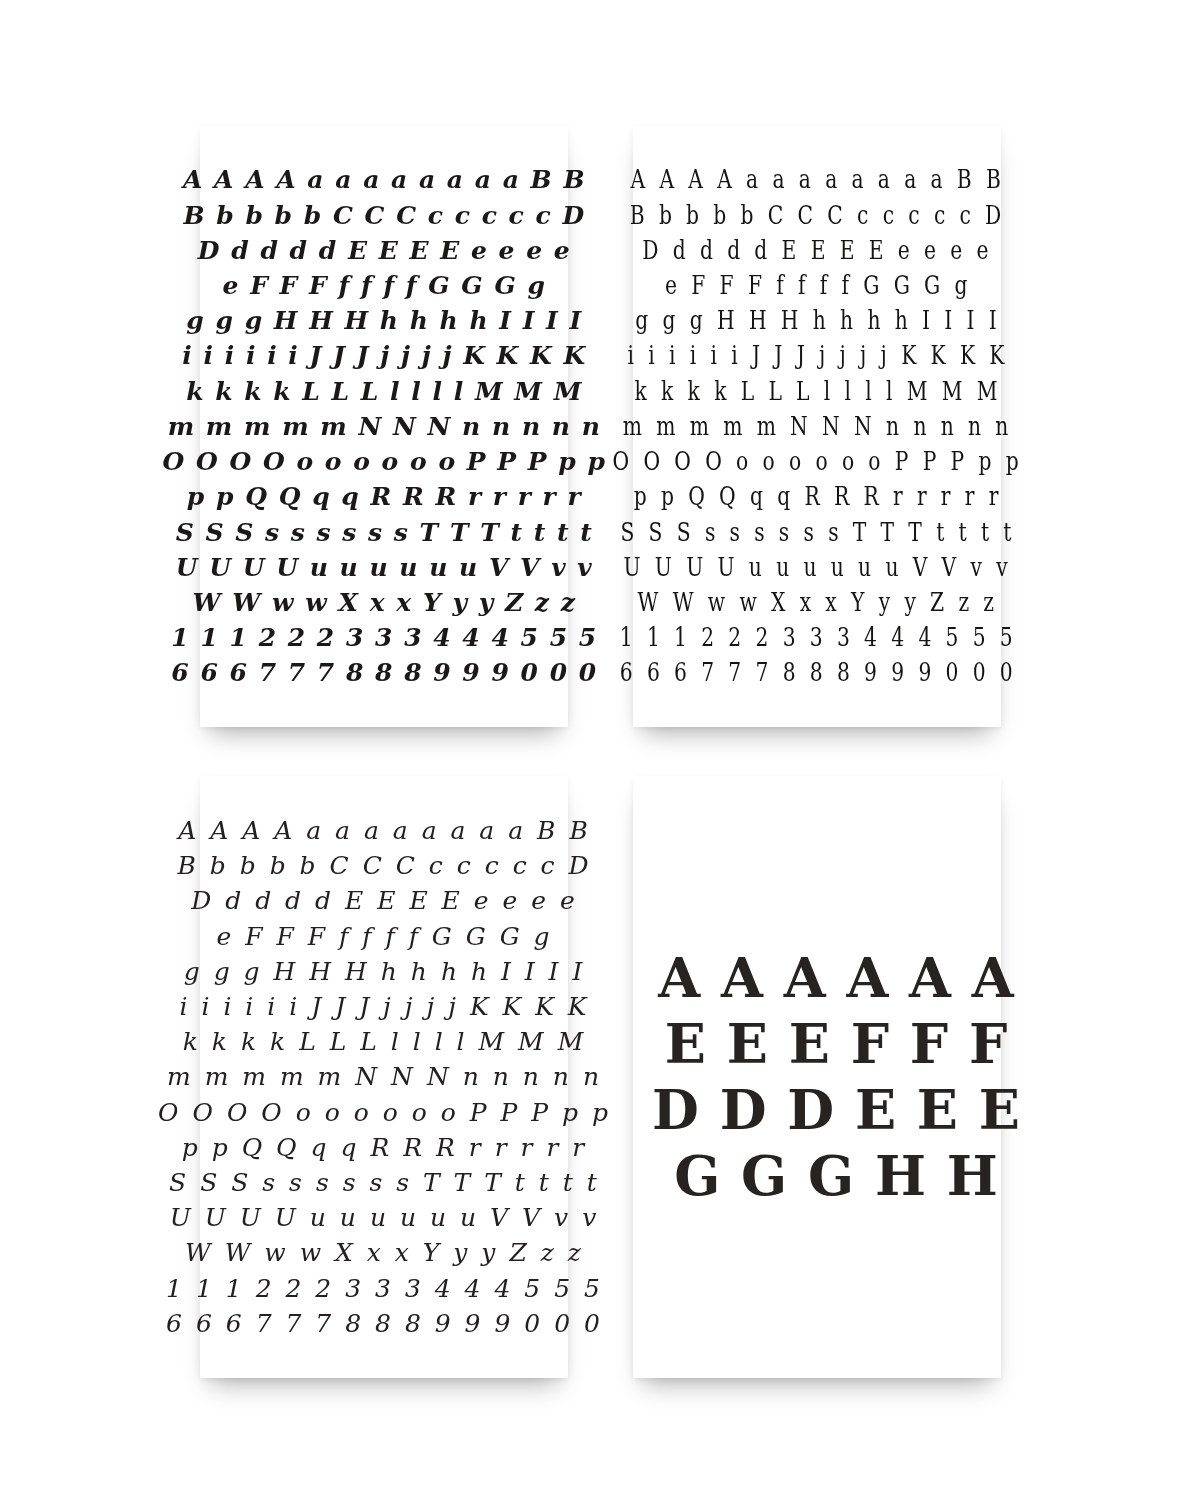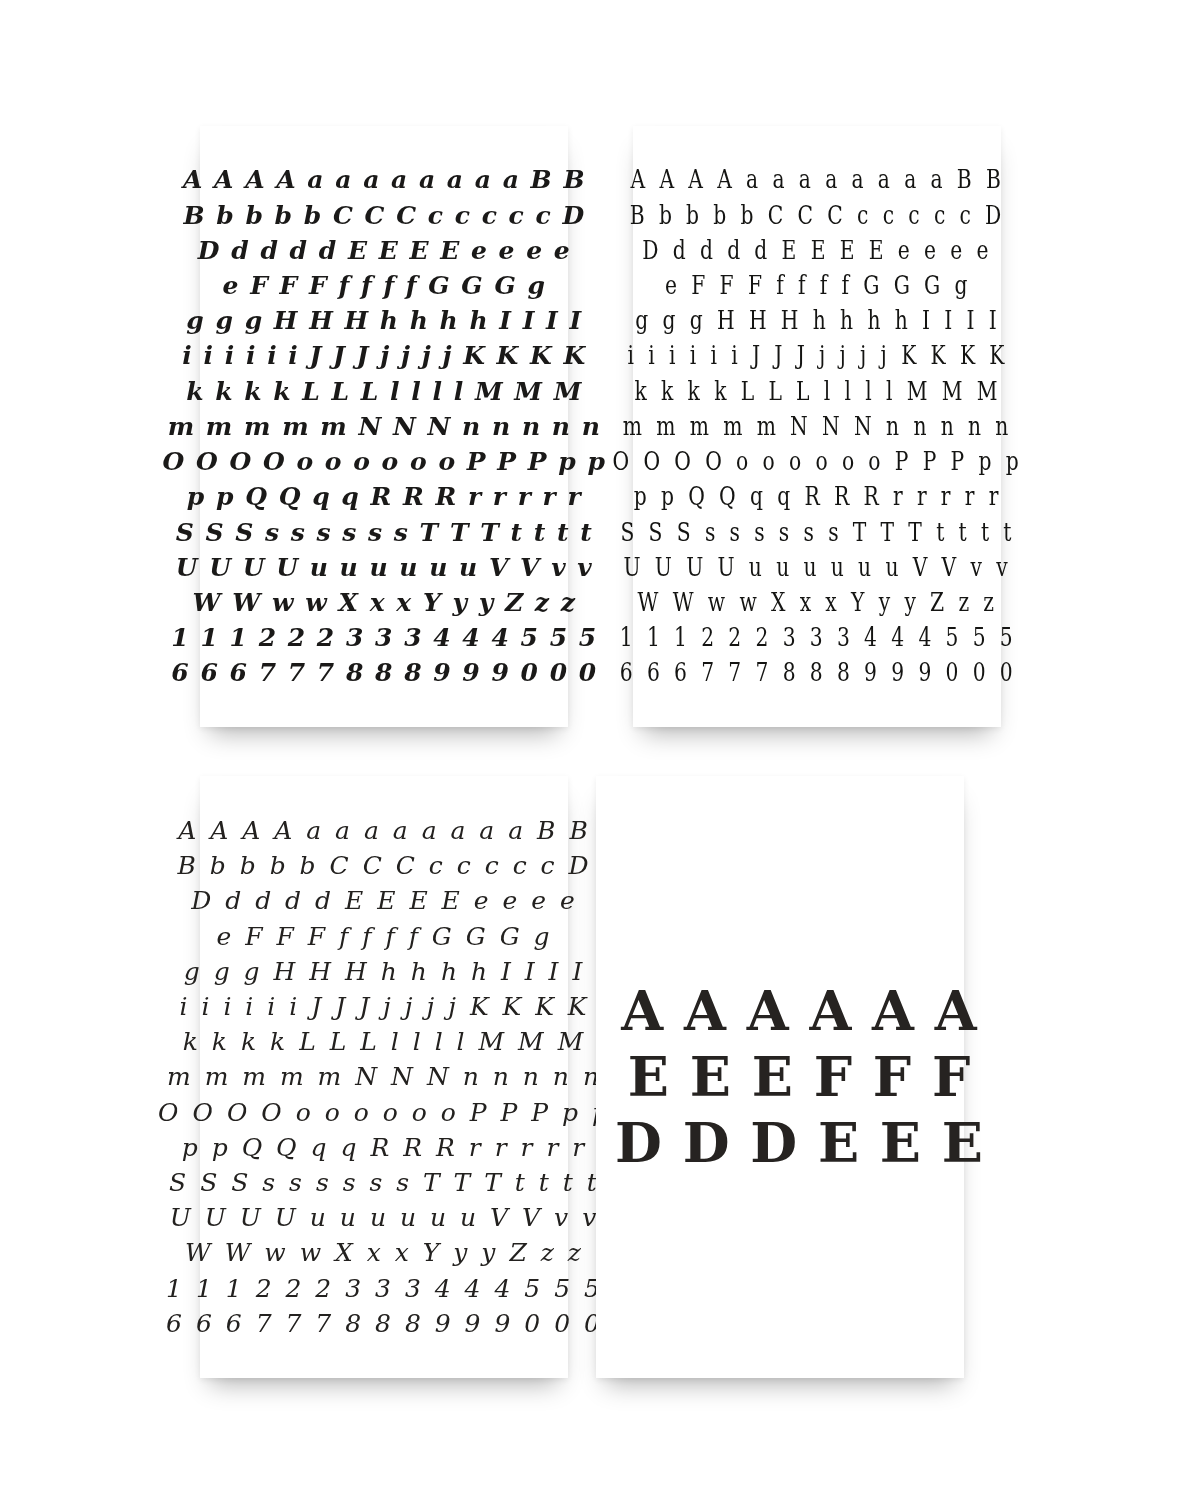--- a/index.html
+++ b/index.html
@@ -21,21 +21,21 @@
     box-shadow: 0 2px 6px rgba(0,0,0,0.07), 0 16px 24px -10px rgba(0,0,0,0.30);
     display: flex;
     flex-direction: column;
     justify-content: center;
     align-items: center;
     box-sizing: border-box;
   }
   .s1 { left: 200px; top: 126px;  width: 368px; height: 601px; }
   .s2 { left: 633px; top: 126px;  width: 368px; height: 601px; }
   .s3 { left: 200px; top: 776px;  width: 368px; height: 602px; }
-  .s4 { left: 596px; top: 776px;  width: 368px; height: 602px; padding-left: 40px; }
+  .s4 { left: 633px; top: 776px;  width: 368px; height: 602px; padding-left: 40px; }
 
   .lines {
     display: flex;
     flex-direction: column;
     justify-content: center;
     align-items: center;
     width: 100%;
   }
   .line {
     white-space: nowrap;
@@ -136,16 +136,17 @@
         <div class="line">1 1 1 2 2 2 3 3 3 4 4 4 5 5 5</div>
         <div class="line">6 6 6 7 7 7 8 8 8 9 9 9 0 0 0</div>
       </div>
   </section>
 
   <section class="sheet s4">
     <div class="lines">
         <div class="line">A A A A A A</div>
         <div class="line">E E E F F F</div>
         <div class="line">D D D E E E</div>
+        <div class="line">G G G H H</div>
       </div>
   </section>
 
 </div>
 
 </body></html>

